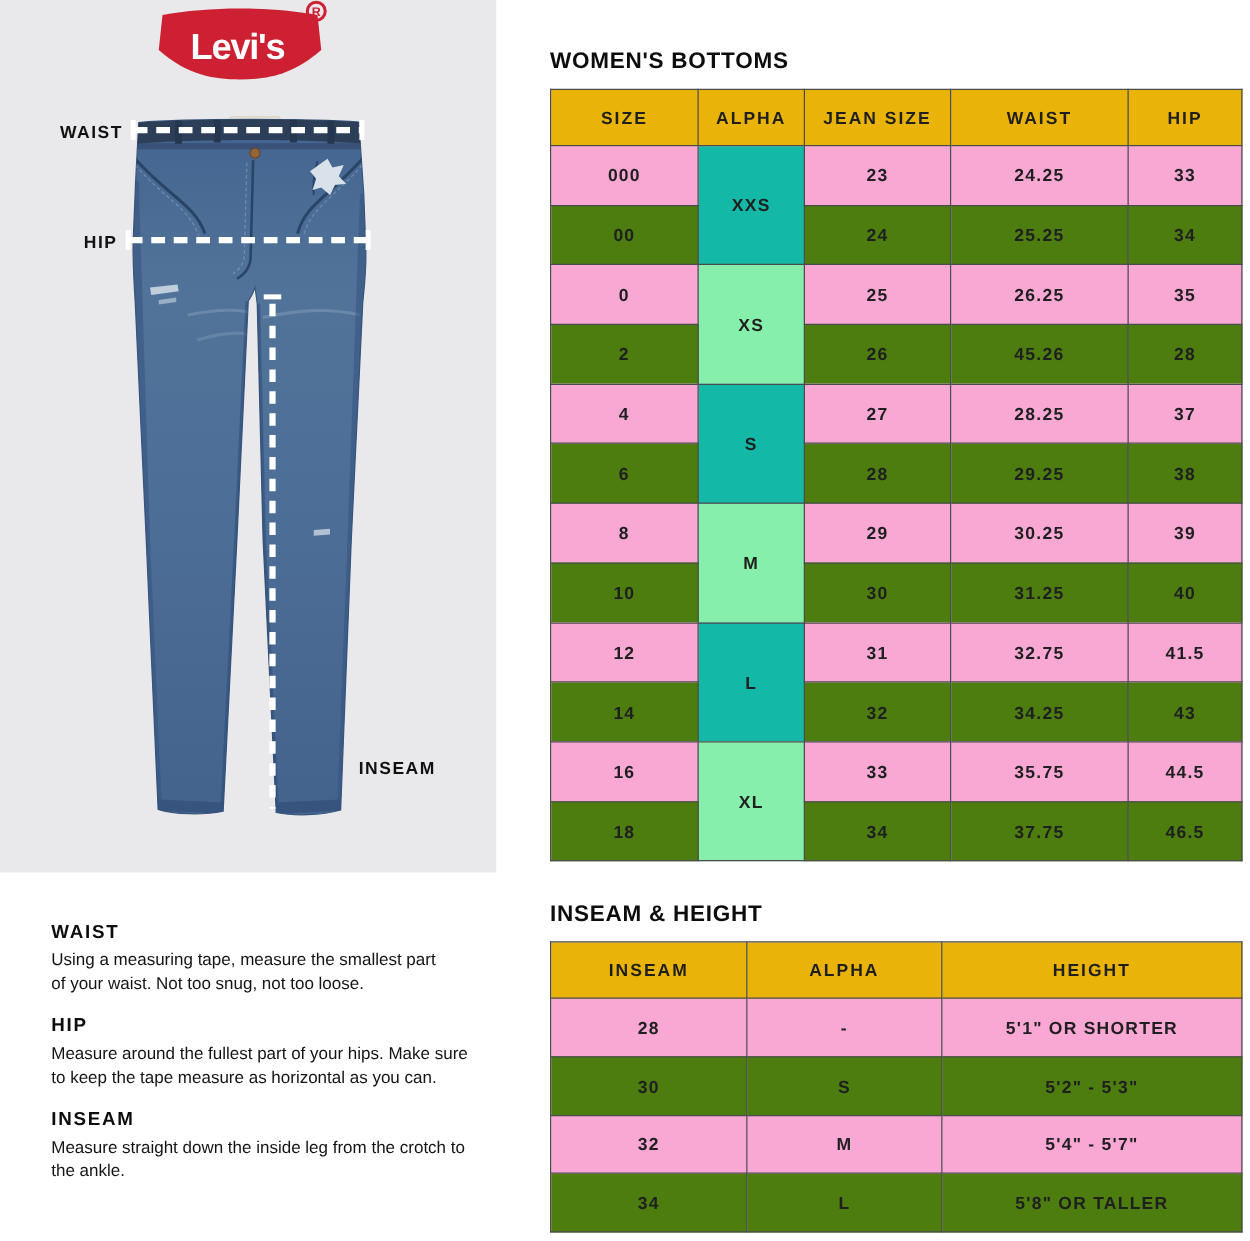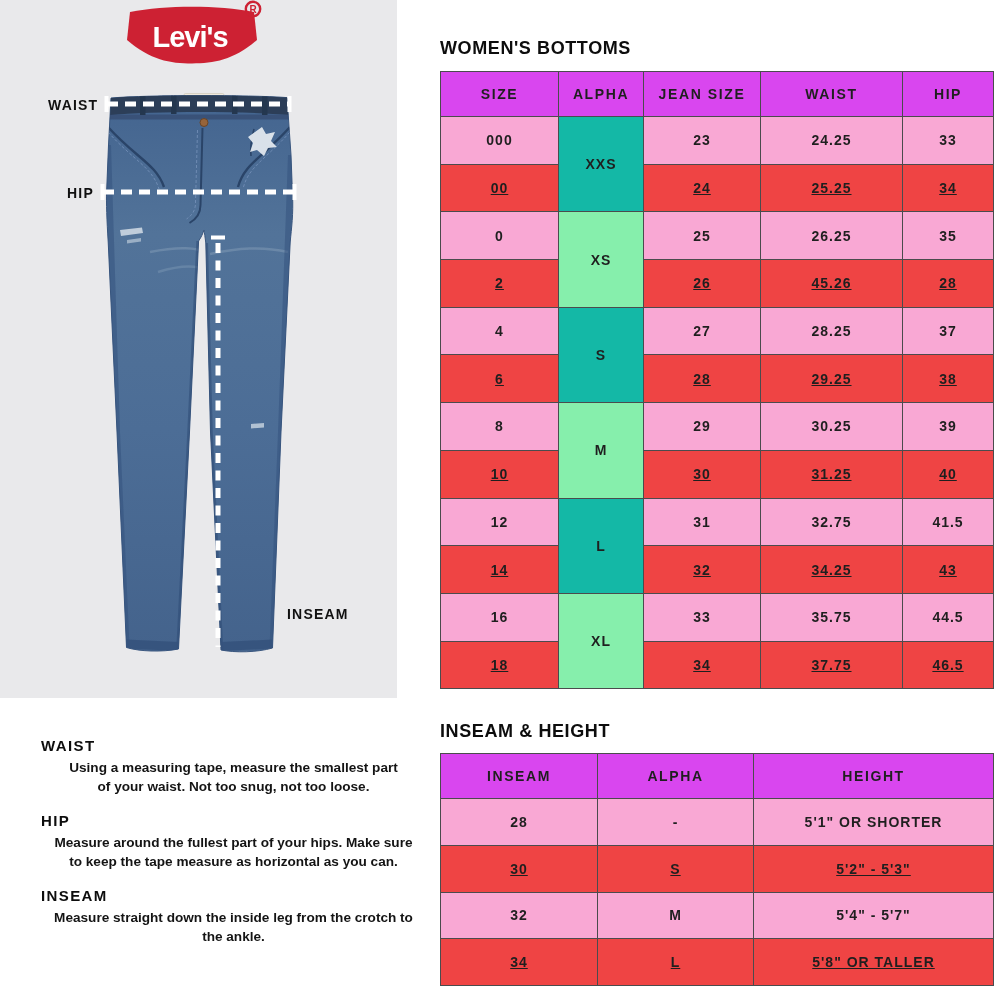--- a/index.html
+++ b/index.html
@@ -12,35 +12,35 @@
   .left-panel{position:absolute;left:0;top:0;width:397px;height:698px;background:#e9e9eb;}
   .logo-wrap{position:absolute;left:126px;top:0;width:140px;height:66px;}
   .jeans-wrap{position:absolute;left:95px;top:88px;width:212px;height:578px;}
   .img-label{position:absolute;font-weight:700;font-size:14px;letter-spacing:1.2px;color:#111;}
   .lbl-waist{left:48px;top:97px;width:46px;text-align:right;}
   .lbl-hip{left:48px;top:185px;width:46px;text-align:right;}
   .lbl-inseam{left:287px;top:606px;}
   
   .guide{position:absolute;left:41px;top:737px;width:385px;}
   .guide h3{margin:0 0 5px 0;font-size:15px;font-weight:800;letter-spacing:1.4px;color:#0d0d0d;}
-  .guide p{margin:0 0 16px 0;font-size:13.6px;font-weight:700;line-height:18.5px;color:#141414;white-space:pre-line;text-align:center;}
+  .guide p{margin:0 0 16px 0;font-size:13.6px;font-weight:400;line-height:18.5px;color:#141414;white-space:pre-line;}
   
   .sec-title{position:absolute;left:440px;font-size:18px;font-weight:700;letter-spacing:0.6px;color:#0d0d0d;white-space:nowrap;}
   .title-bottoms{top:38px;}
   .title-inseam{top:721px;}
   table{border-collapse:collapse;table-layout:fixed;position:absolute;left:440px;background:#fff;}
   .t-bottoms{top:71px;width:553px;}
   .t-inseam{top:753px;width:553px;}
   th,td{border:1px solid #4b4b4d;text-align:center;vertical-align:middle;
         font-size:14px;font-weight:700;letter-spacing:1px;color:#1f1f1f;padding:0;}
-  th{background:#d946ef;height:44px;letter-spacing:1.6px;}
+  th{background:#eab308;height:44px;letter-spacing:1.6px;}
   .t-bottoms td{height:46.7px;}
   .t-inseam td{height:45.8px;}
   tr.light td{background:#f9a8d4;}
-  tr.dark td{background:#ef4444;text-decoration:underline;}
+  tr.dark td{background:#4d7c0f;}
   td.alpha.white{background:#14b8a6;}
   td.alpha.gray{background:#86efac;margin-left:48px;}
 </style>
 </head>
 <body>
 
 <div class="left-panel">
 
   <div class="logo-wrap">
     <svg width="140" height="66" viewBox="0 0 140 66">

